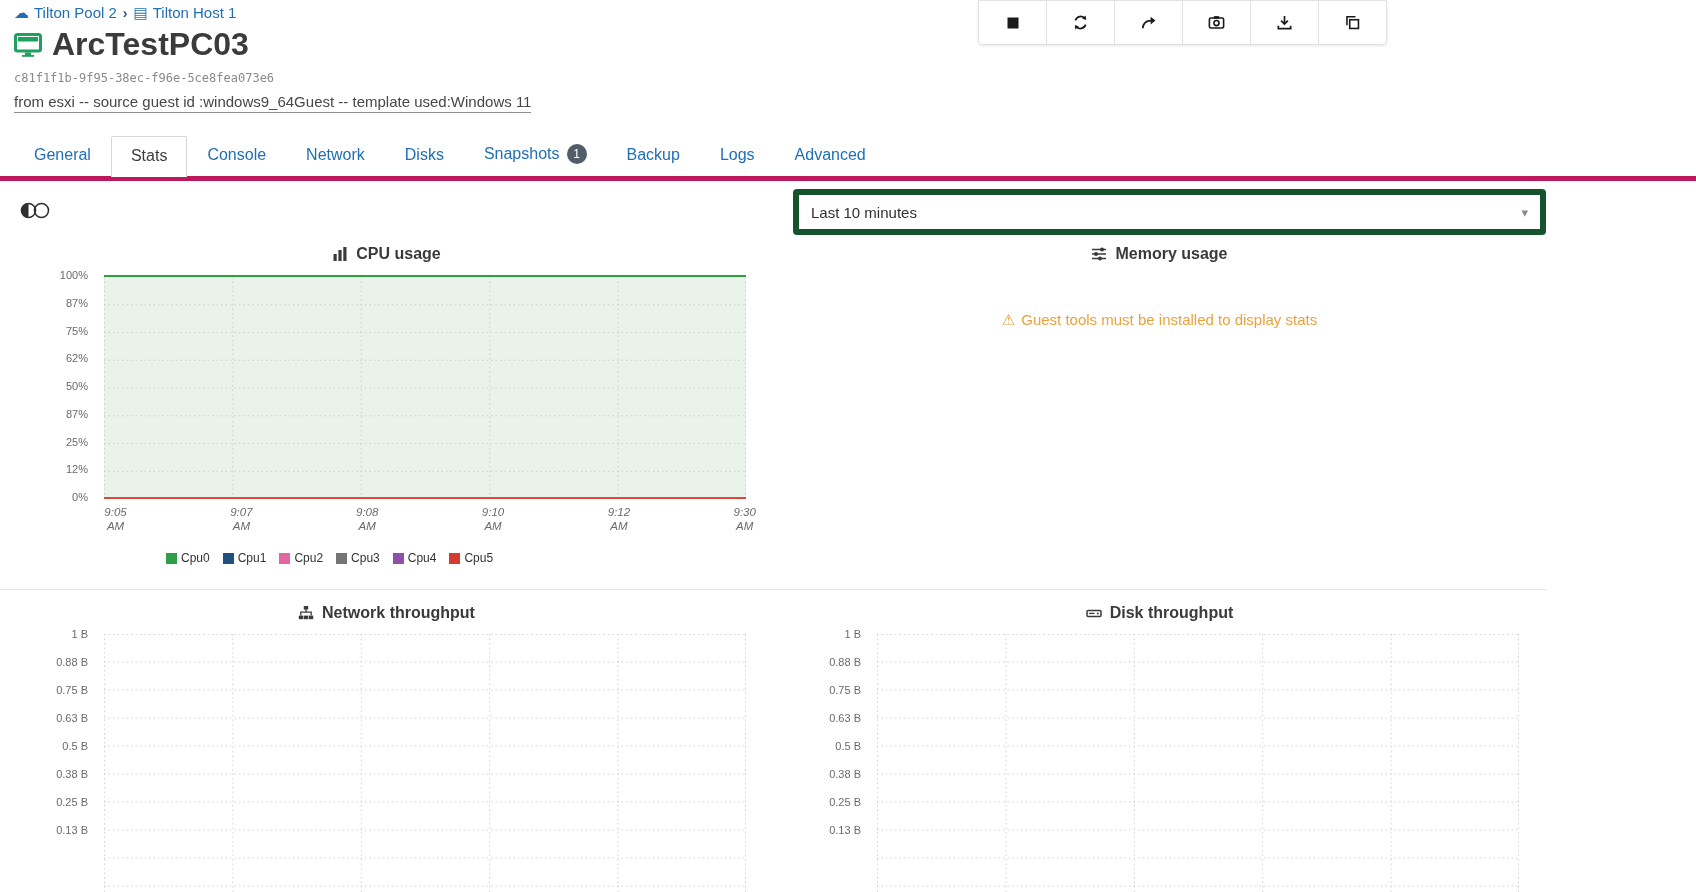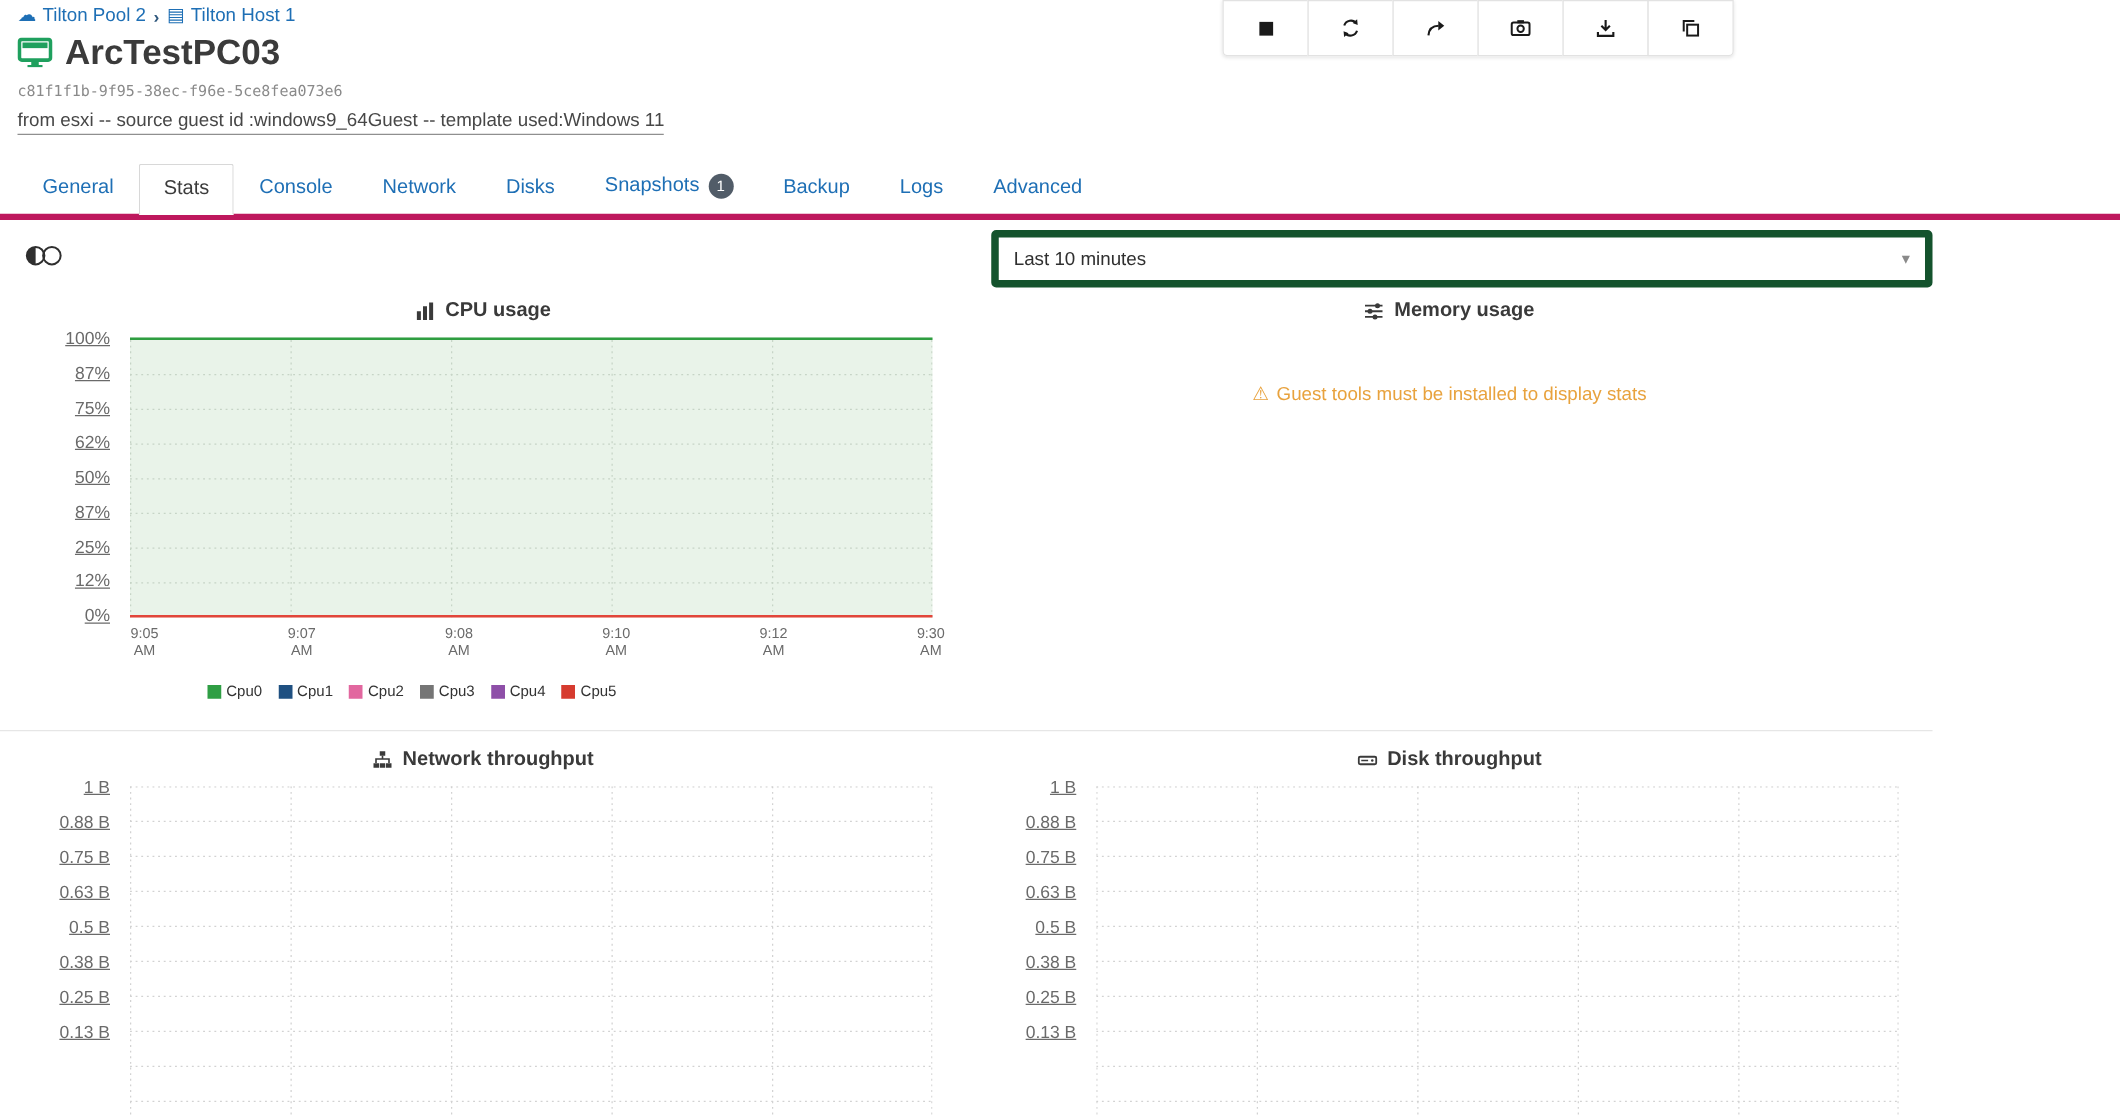--- a/index.html
+++ b/index.html
@@ -8,21 +8,21 @@
     background:#fff;color:#333;
     font-family:"Liberation Sans","DejaVu Sans",sans-serif;
   }
   
   .header{padding:4px 14px 0;}
   .breadcrumb{font-size:15px;color:#1e6fb5;display:flex;align-items:center;gap:6px;line-height:18px;}
   .crumb{color:#1e6fb5;text-decoration:none;cursor:pointer;display:flex;align-items:center;gap:5px;}
   .crumb-sep{color:#30587d;font-weight:bold;font-size:14px;}
   .crumb-glyph{font-size:15px;}
   .title-row{display:flex;align-items:center;gap:10px;margin-top:4px;}
-  .vm-title{font-size:28px;font-weight:600;color:#3b3b3b;margin:0;}
+  .vm-title{font-size:32px;font-weight:600;color:#3b3b3b;margin:0;}
   .uuid{font-family:"DejaVu Sans Mono","Liberation Mono",monospace;font-size:12px;color:#8a8a8a;margin-top:8px;}
   .desc{display:inline-block;font-size:15px;color:#474747;margin-top:8px;border-bottom:1px solid #8f8f8f;padding-bottom:2px;}
   
   .toolbar{position:absolute;top:0;left:978px;display:flex;box-shadow:0 1px 3px rgba(0,0,0,.10);border-radius:0 0 4px 4px;}
   .tbtn{width:69px;height:45px;background:#fff;border:1px solid #e2e2e2;margin-left:-1px;
         display:flex;align-items:center;justify-content:center;cursor:pointer;padding:0;}
   .tbtn:first-child{margin-left:0;border-radius:0 0 0 4px;}
   .tbtn:last-child{border-radius:0 0 4px 0;}
   
   .tabbar{display:flex;align-items:flex-end;border-bottom:5px solid #be185d;margin-top:20px;padding-left:14px;}
@@ -36,27 +36,27 @@
   .toggle-wrap{margin-left:20px;cursor:pointer;width:34px;}
   .select-cell{padding-left:20px;}
   .selectbox{height:34px;border:6px solid #14532d;border-radius:4px;background:#fff;display:flex;
              align-items:center;justify-content:space-between;padding:0 12px;font-size:15px;color:#2f2f2f;cursor:pointer;}
   .caret{color:#8a8a8a;font-size:13px;}
   
   .charts-row{display:grid;grid-template-columns:1fr 1fr;}
   .chart-title{display:flex;justify-content:center;align-items:center;gap:8px;font-size:16px;font-weight:700;color:#3a3a3a;margin:10px 0 0;}
   .chart-area{position:relative;padding-left:104px;margin-top:12px;}
   .y-axis{position:absolute;left:0;top:0;width:96px;}
-  .ytick{position:absolute;right:8px;transform:translateY(-50%);font-size:14px;color:#6a6a6a;white-space:nowrap;text-decoration:underline;}
+  .ytick{position:absolute;right:8px;transform:translateY(-50%);font-size:11px;color:#6a6a6a;white-space:nowrap;}
   .plot{width:642px;position:relative;}
   .cpu-plot{height:222px;background:#e9f3e9;border-top:2px solid #2f9e41;}
   .bplot{height:280px;}
   .gridsvg{position:absolute;left:0;top:0;width:100%;height:100%;}
   .zero-line{position:absolute;left:0;right:0;bottom:0;height:2px;background:#e2453a;}
-  .x-axis{position:relative;width:642px;height:38px;}
+  .x-axis{position:relative;width:642px;height:38px;font-style:italic;}
   .xtick{position:absolute;top:6px;transform:translateX(-50%);width:36px;text-align:center;font-size:11.5px;color:#6a6a6a;line-height:1.25;}
   .legend{display:flex;gap:13px;margin:14px 0 0 62px;}
   .legend-item{display:flex;align-items:center;gap:4px;font-size:12px;color:#333;cursor:pointer;}
   .swatch{width:11px;height:11px;display:inline-block;}
   .warning{margin-top:48px;text-align:center;font-size:15px;color:#e8a23d;}
   .warning .wglyph{margin-right:6px;}
   .divider{border:none;border-top:1px solid #e6e6e6;margin:24px 0 0;}
   .row2-title{margin-top:14px;}
 </style>
 </head>

